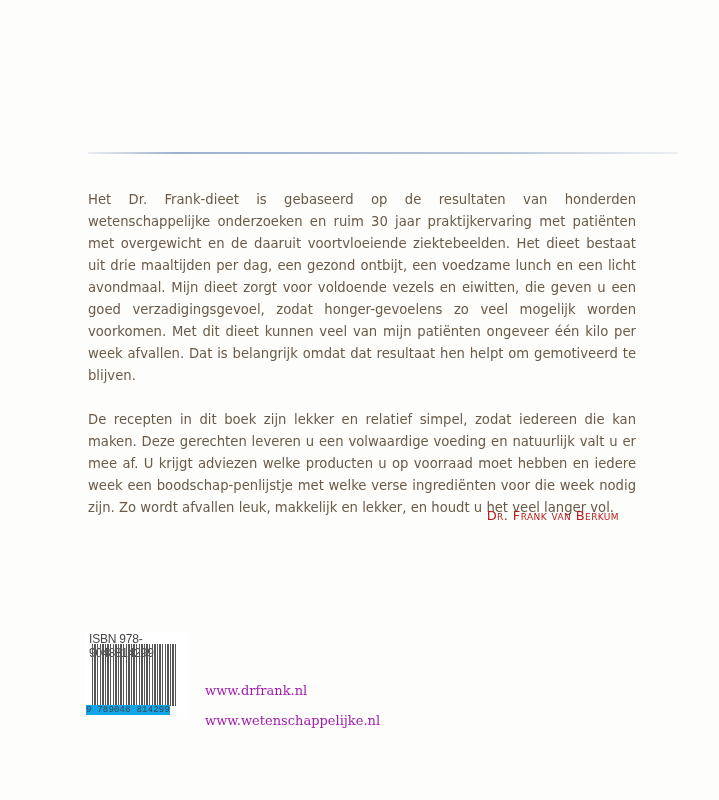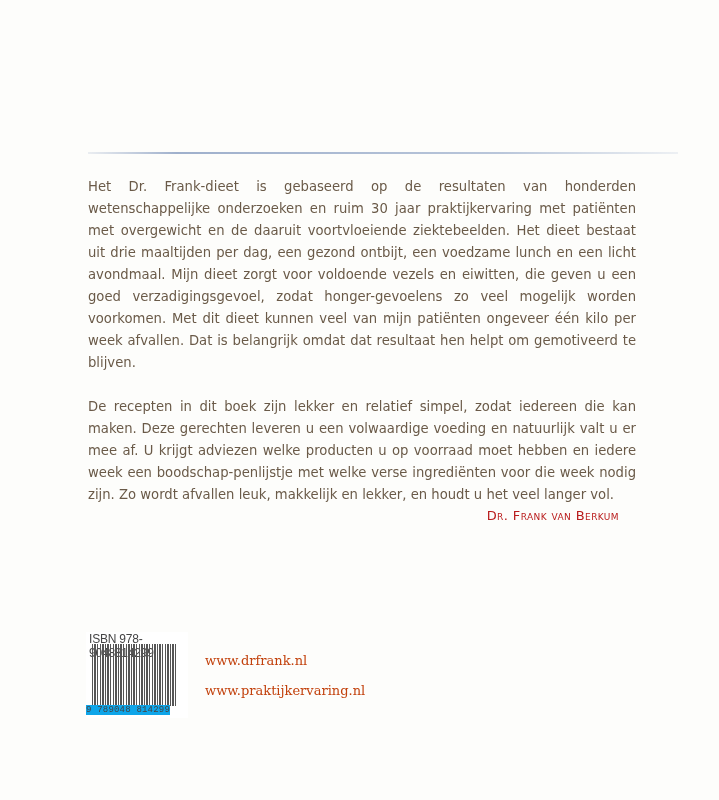--- a/index.html
+++ b/index.html
@@ -15,21 +15,21 @@
       width: 590px; height: 2px;
       background: linear-gradient(to right, rgba(160,175,200,0.2), #9fb0cc 15%, #b9c6da 70%, rgba(200,210,225,0.3));
     }
     .body-text {
       position: absolute; left: 88px; top: 176px; width: 548px;
       color: #6a5a48;
       font-size: 13.2px;
       line-height: 22px;
       text-align: justify;
     }
-    .body-text p { margin: 0 0 22px 0; }
+    .body-text p { margin: 13px 0 22px 0; }
     .author {
       position: absolute; right: 100px; top: 508px;
       color: #b91c1c;
       font-family: "DejaVu Sans", sans-serif;
       font-size: 13px;
       font-variant: small-caps;
       letter-spacing: 0.4px;
     }
     .barcode-box {
       position: absolute; left: 86px; top: 632px;
@@ -49,22 +49,22 @@
         #555 5px 6px, transparent 6px 8px, #555 8px 9px, transparent 9px 10px,
         #555 10px 12px, transparent 12px 13px);
     }
     .isbn-digits {
       font-family: "Liberation Mono", monospace;
       font-size: 9px; color: #444;
       position: absolute; left: 0px; top: 73px; letter-spacing: 0.2px;
       background: #0ea5e9;
     }
     .links {
-      position: absolute; left: 205px; top: 646px;
-      color: #c2410c;
+      position: absolute; left: 205px; top: 676px;
+      color: #a21caf;
       font-family: "DejaVu Serif", serif;
       font-size: 13px;
       line-height: 30px;
     }
     .links a { color: inherit; text-decoration: none; display: block; }
   </style>
 </head>
 <body>
 
 <div class="rule"></div>
@@ -77,14 +77,14 @@
 <div class="author">Dr. Frank van Berkum</div>
 
 <div class="barcode-box">
   <span class="isbn-label">ISBN 978-9048814299</span>
   <div class="bars"></div>
   <span class="isbn-digits">9 789048 814299</span>
 </div>
 
 <div class="links">
   <a>www.drfrank.nl</a>
-  <a>www.praktijkervaring.nl</a>
+  <a>www.wetenschappelijke.nl</a>
 </div>
 
 </body></html>

